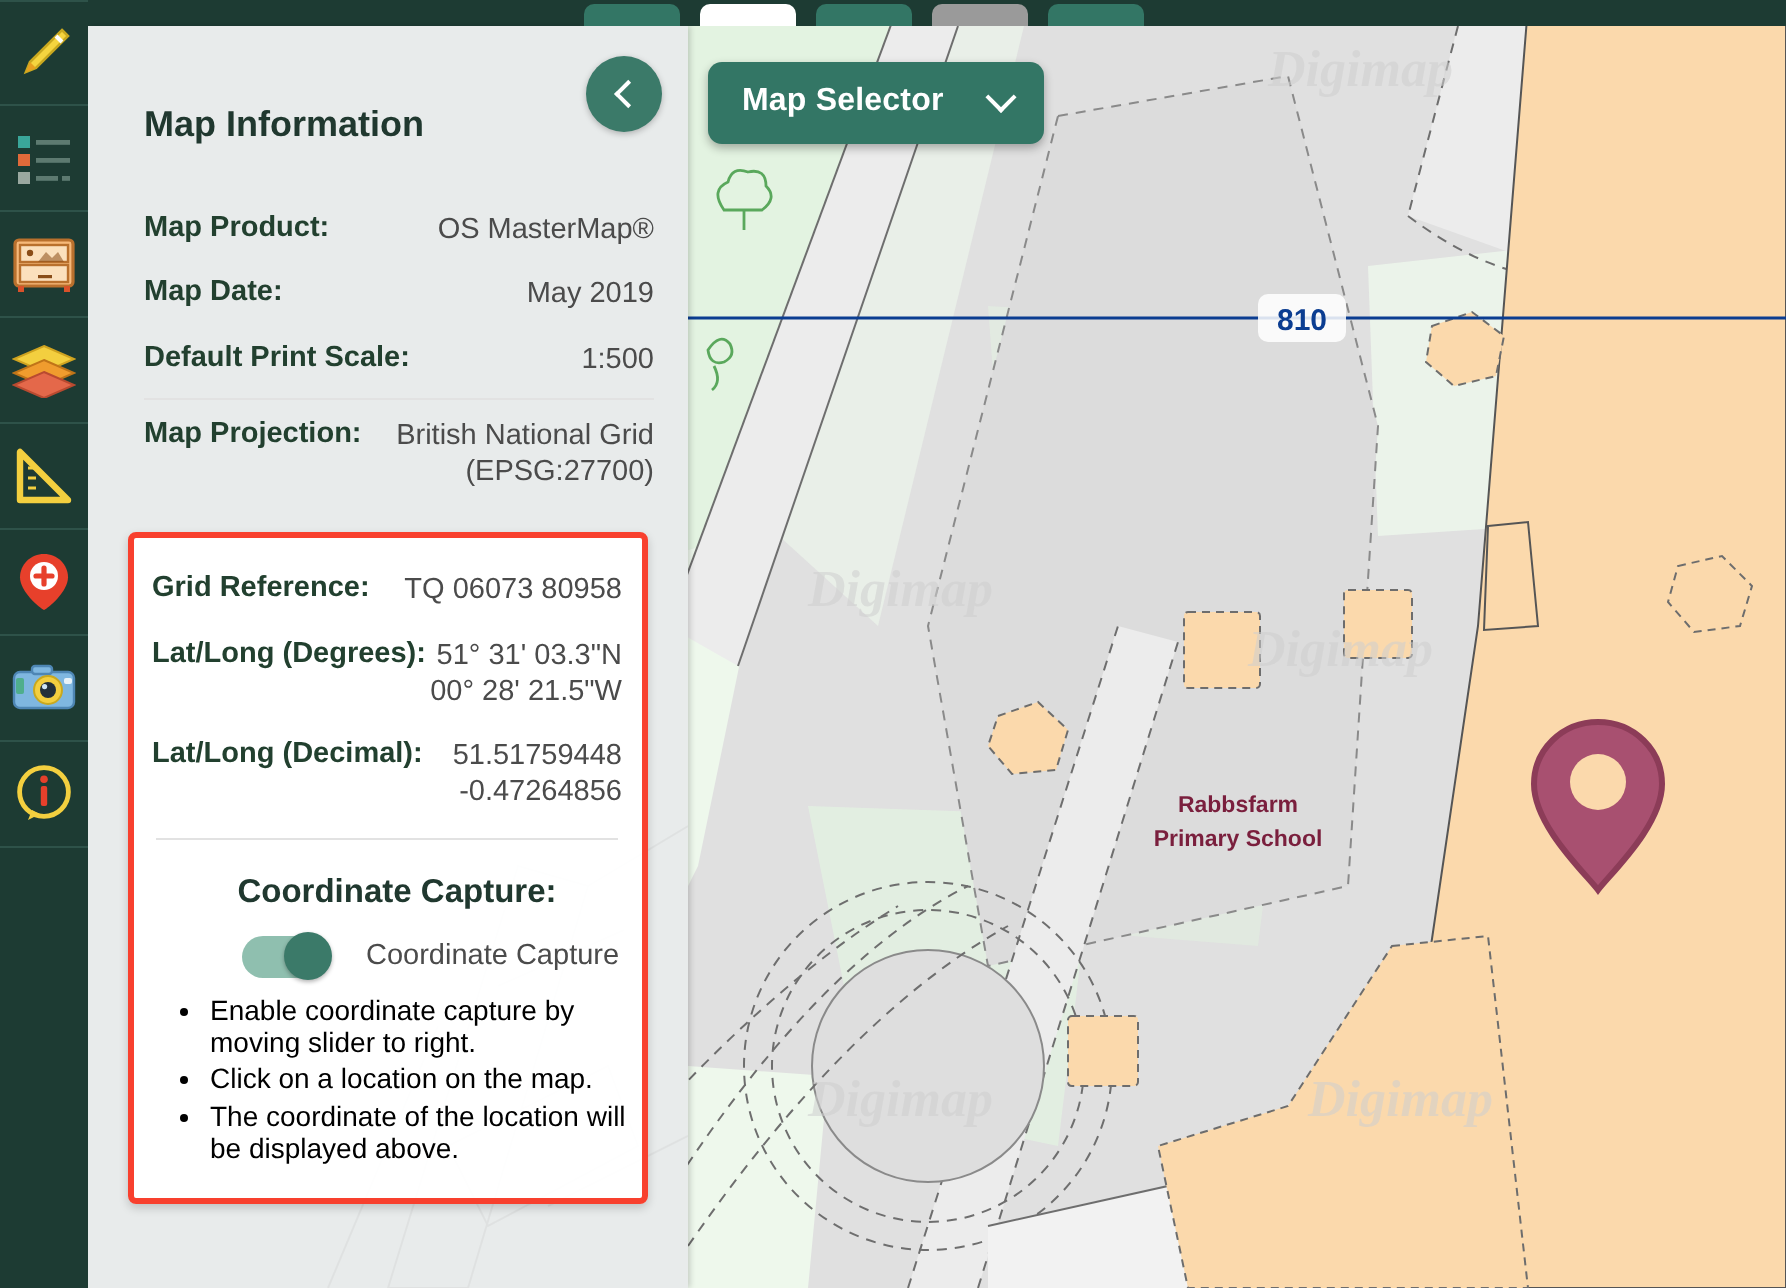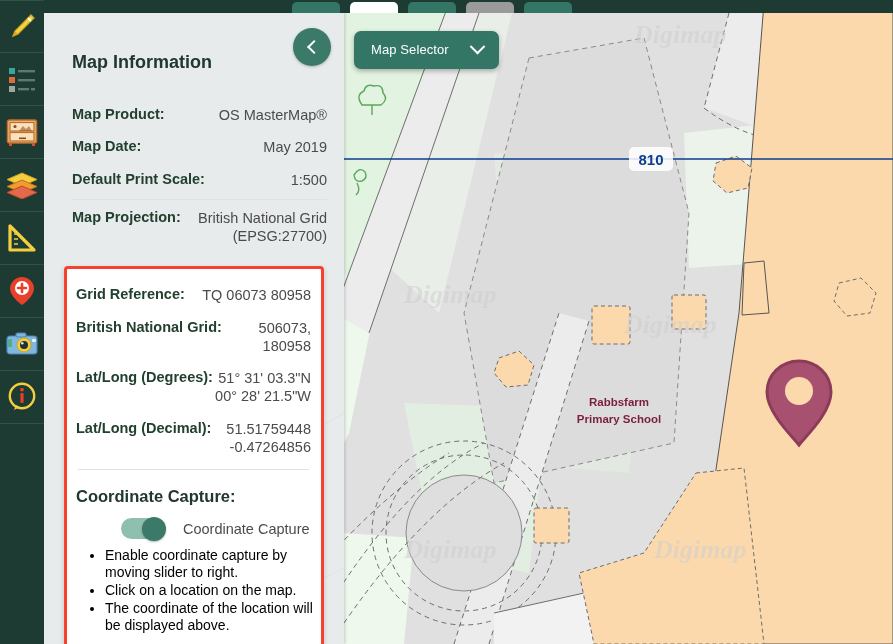--- a/index.html
+++ b/index.html
@@ -39,21 +39,21 @@
   
   .map {
     position: absolute; top: 13px; left: 344px;
     width: 549px; height: 631px;
     background: #e0e0e0; overflow: hidden; z-index: 5;
   }
   .map svg { display:block; }
   .mapselector {
     position: absolute; top: 31px; left: 354px; z-index: 30;
     background: #337665; color: #fff;
-    font-size: 13px; font-weight: 400;
+    font-size: 16px; font-weight: 700;
     padding: 11px 16px 12px 17px; border-radius: 7px;
     box-shadow: 0 2px 5px rgba(0,0,0,.3);
     display: flex; align-items: center; gap: 23px; cursor: pointer;
     letter-spacing: .1px;
   }
   .chev-d { width: 11px; height: 11px; border-right: 2.4px solid #fff; border-bottom: 2.4px solid #fff;
             transform: rotate(45deg) translate(-2px,-2px); }
 
   
   .panel {
@@ -99,20 +99,21 @@
     box-shadow: 0 2px 5px rgba(0,0,0,.18);
     padding: 6px 0 14px 0;
   }
   .coords { padding: 4px 10px 6px 9px; }
   .coords .row { padding: 7px 0; font-size: 14.5px; }
   .coords .sep { margin: 6px 2px 0 2px; }
 
   .cc-title {
     font-size: 16.5px; font-weight: bold; color: #20382f;
     padding: 11px 0 0 9px;
+    text-align: center;
   }
   .toggle-line { display: flex; align-items: center; gap: 18px; padding: 12px 0 4px 11px; margin-left: 43px; }
   .toggle {
     width: 44px; height: 21px; border-radius: 11px; background: #8fbfaf;
     position: relative; cursor: pointer; flex: none;
   }
   .toggle .knob {
     position: absolute; top: -1.5px; right: -1px;
     width: 24px; height: 24px; border-radius: 50%;
     background: #3b7a69; box-shadow: 0 1px 2px rgba(0,0,0,.3);
@@ -279,24 +280,20 @@
       </div>
 
       <div class="redbox">
 
         <div class="coords">
           <div class="row">
             <span class="k">Grid Reference:</span>
             <span class="v">TQ 06073 80958</span>
           </div>
           <div class="row">
-            <span class="k">British National Grid:</span>
-            <span class="v">506073, 180958</span>
-          </div>
-          <div class="row">
             <span class="k">Lat/Long (Degrees):</span>
             <span class="v">51° 31' 03.3"N
 00° 28' 21.5"W</span>
           </div>
           <div class="row">
             <span class="k">Lat/Long (Decimal):</span>
             <span class="v">51.51759448
 -0.47264856</span>
           </div>
           <div class="sep"></div>

